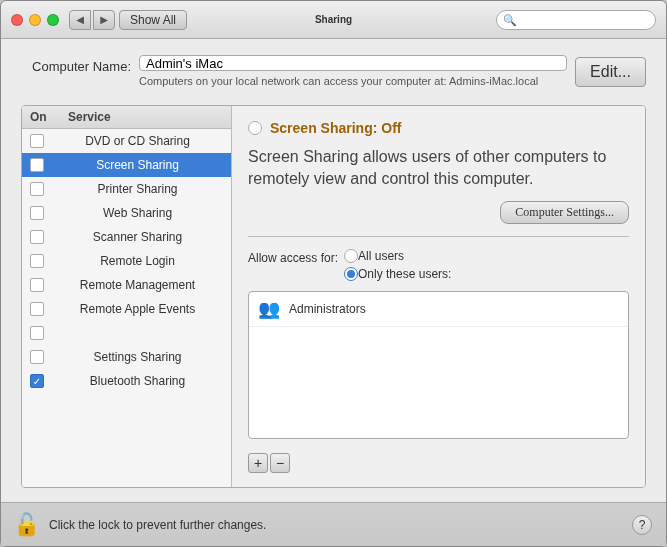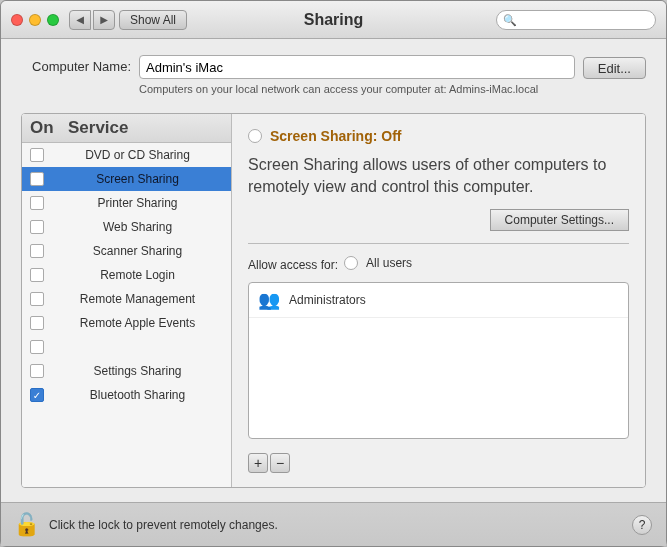--- a/index.html
+++ b/index.html
@@ -92,21 +92,21 @@
       color: #333;
       height: 20px;
       display: flex;
       align-items: center;
     }
 
     .titlebar-title {
       position: absolute;
       left: 50%;
       transform: translateX(-50%);
-      font-size: 16px;
+      font-size: 10px;
       font-weight: bold;
       color: #333;
     }
 
     .search-bar {
       margin-left: auto;
       position: relative;
     }
 
     .search-input {
@@ -155,21 +155,21 @@
     }
 
     .name-input-wrap {
       display: flex;
       flex-direction: column;
       flex: 1;
     }
 
     .computer-name-input {
       width: 100%;
-      height: 24px;
+      height: 16px;
       border: 1px solid #aaa;
       border-radius: 4px;
       padding: 2px 6px;
       font-size: 13px;
       background: white;
       outline: none;
     }
 
     .network-info {
       font-size: 11px;
@@ -177,23 +177,23 @@
       margin-top: 4px;
     }
 
     .edit-btn {
       margin-top: 2px;
       padding: 2px 14px;
       background: linear-gradient(to bottom, #f0f0f0, #d0d0d0);
       border: 1px solid #999;
       border-radius: 4px;
       cursor: pointer;
-      font-size: 13px;
-      color: #333;
-      height: 22px;
+      font-size: 16px;
+      color: #333;
+      height: 30px;
       white-space: nowrap;
     }
 
     
     .main-area {
       display: flex;
       flex: 1;
       gap: 0;
       margin-top: 10px;
       border: 1px solid #aaa;
@@ -210,21 +210,21 @@
       flex-direction: column;
       background: #f5f5f5;
       flex-shrink: 0;
     }
 
     .services-header {
       display: flex;
       padding: 4px 8px;
       background: linear-gradient(to bottom, #e8e8e8, #d8d8d8);
       border-bottom: 1px solid #bbb;
-      font-size: 17px;
+      font-size: 12px;
       font-weight: bold;
       color: #444;
       gap: 8px;
     }
 
     .services-header .col-on { width: 30px; }
     .services-header .col-service { flex: 1; }
 
     .service-item {
       display: flex;
@@ -234,21 +234,21 @@
       gap: 8px;
       min-height: 24px;
       text-align: center;
     }
 
     .service-item.selected {
       background: #3a7fd5;
     }
 
     .service-item.selected .service-name {
-      color: #0f172a;
+      color: #ffffff;
     }
 
     .service-checkbox {
       width: 14px;
       height: 14px;
       border: 1px solid #aaa;
       background: white;
       border-radius: 2px;
       display: flex;
       align-items: center;
@@ -312,36 +312,36 @@
       font-size: 16px;
       color: #444;
       line-height: 1.4;
     }
 
     .computer-settings-btn {
       align-self: flex-end;
       padding: 3px 14px;
       background: linear-gradient(to bottom, #f0f0f0, #d0d0d0);
       border: 1px solid #999;
-      border-radius: 0;
-      cursor: pointer;
-      font-size: 12px;
-      color: #333;
+      border-radius: 8px;
+      cursor: pointer;
+      font-size: 12px;
+      color: #333;
+      font-family: Liberation Serif, serif;
     }
 
     .divider {
       height: 1px;
       background: #bbb;
       margin: 2px 0;
     }
 
     .access-row {
       display: flex;
       align-items: center;
-      gap: 8px;
     }
 
     .radio-btn {
       width: 14px;
       height: 14px;
       border-radius: 50%;
       border: 1px solid #aaa;
       background: white;
       display: flex;
       align-items: center;
@@ -578,34 +578,38 @@
         <div class="screen-sharing-desc">Screen Sharing allows users of other computers to remotely view and control this computer.</div>
         <button class="computer-settings-btn">Computer Settings...</button>
         <div class="divider"></div>
         <div class="access-for-row">
           <div class="access-for-label">Allow access for:</div>
           <div class="access-radios">
             <div class="access-row">
               <div class="radio-btn"></div>
               <span class="radio-label">All users</span>
             </div>
+            <div class="access-row">
+              <div class="radio-btn selected"></div>
+              <span class="radio-label">Only these users:</span>
+            </div>
           </div>
         </div>
         <div class="users-list">
           <div class="user-item">
             <div class="user-icon">👥</div>
             <span class="user-name">Administrators</span>
           </div>
         </div>
         <div class="list-actions">
           <button class="list-btn">+</button>
           <button class="list-btn">−</button>
         </div>
       </div>
     </div>
   </div>
 
   <div class="footer">
     <div class="lock-icon">🔓</div>
-    <span class="lock-text">Click the lock to prevent remotely changes.</span>
+    <span class="lock-text">Click the lock to prevent further changes.</span>
     <div class="help-btn">?</div>
   </div>
 </div>
 
 </body></html>

